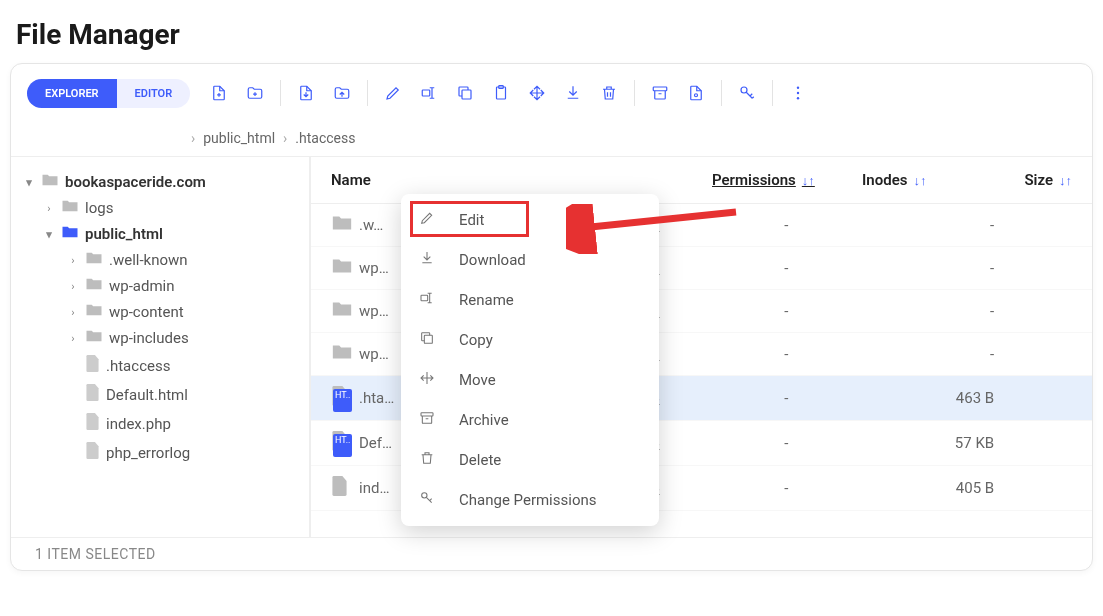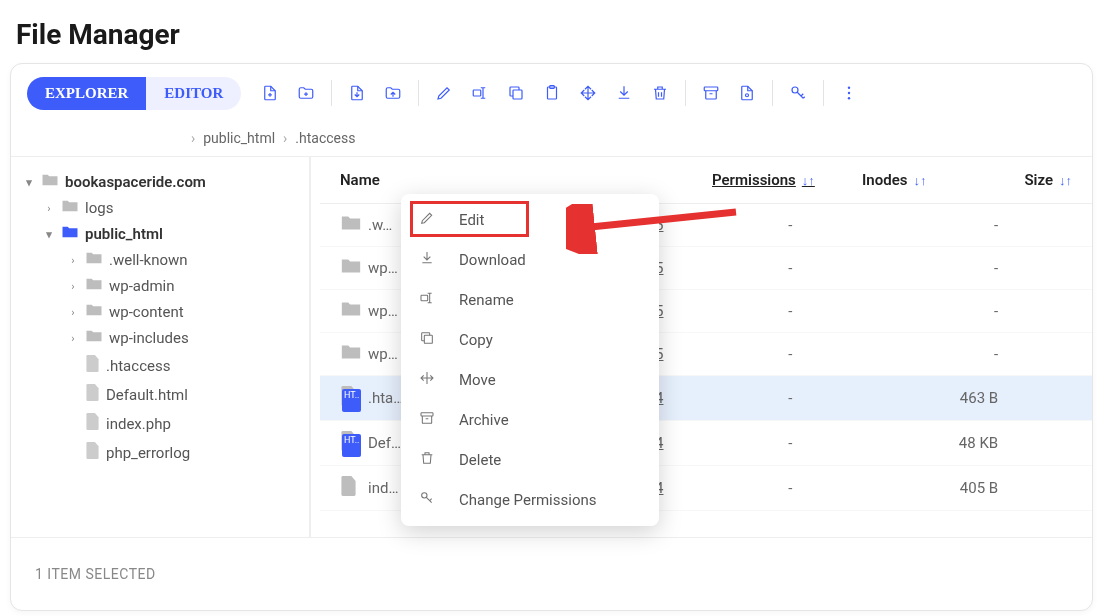--- a/index.html
+++ b/index.html
@@ -1,53 +1,53 @@
 <!DOCTYPE html>
 <html><head>
 <meta charset="utf-8">
 <style>
 * { box-sizing: border-box; margin: 0; padding: 0; }
 body { font-family: -apple-system, BlinkMacSystemFont, "Segoe UI", Roboto, sans-serif; background: #fff; color: #333; width: 1103px; height: 616px; overflow: hidden; position: relative; }
 .page-title { font-size: 28px; font-weight: 700; color: #1a1a1a; padding: 18px 16px 12px; }
 .card { margin: 0 10px; border: 1px solid #e5e5e5; border-radius: 12px; background: #fff; box-shadow: 0 2px 6px rgba(0,0,0,0.04); position: relative; }
 .topbar { display: flex; align-items: center; padding: 12px 16px 10px; gap: 2px; }
 .tab-group { display: flex; background: #eef0ff; border-radius: 22px; overflow: hidden; margin-right: 10px; }
-.tab { padding: 8px 18px; font-size: 15px; font-weight: 600; cursor: pointer; font-family: Liberation Serif, serif; }
+.tab { padding: 8px 18px; font-size: 11px; font-weight: 600; cursor: pointer; }
 .tab-active { background: #3e5cfa; color: #fff; }
 .tab-inactive { color: #3e5cfa; }
 .toolbar-btn { width: 34px; height: 34px; display: flex; align-items: center; justify-content: center; color: #3e5cfa; cursor: pointer; border-radius: 6px; }
 .toolbar-btn svg { width: 18px; height: 18px; }
 .sep { width: 1px; height: 26px; background: #e3e3e3; margin: 0 6px; }
 .breadcrumb { display: flex; align-items: center; gap: 8px; padding: 10px 10px 10px 180px; color: #777; font-size: 14px; border-bottom: 1px solid #eee; }
 .breadcrumb .crumb { color: #666; }
 .breadcrumb .chev { color: #aaa; }
 .body { display: flex; height: 380px; }
 .sidebar { width: 300px; border-right: 2px solid #eee; padding: 12px 6px; overflow: hidden; }
 .tree-item { display: flex; align-items: center; gap: 6px; padding: 4px 6px; color: #555; font-size: 15px; white-space: nowrap; cursor: pointer; }
 .tree-item .exp { width: 12px; color: #888; font-size: 11px; text-align: center; }
 .tree-item .fold { color: #bdbdbd; }
 .tree-item.active .fold { color: #3e5cfa; }
 .tree-item.active { color: #333; font-weight: 600; }
 .tree-item.root { font-weight: 600; color: #333; }
 .indent1 { padding-left: 26px; }
 .indent2 { padding-left: 50px; }
 .file-ic { color: #ccc; }
-.main { flex: 1; position: relative; overflow: hidden; padding-left: 9px; }
+.main { flex: 1; position: relative; overflow: hidden; }
 .table-head { display: flex; padding: 14px 20px; color: #222; font-weight: 600; font-size: 15px; border-bottom: 1px solid #eee; }
 .col-name { flex: 1.2; }
 .col-date { width: 180px; color: #888; font-weight: 400; }
 .col-perm { width: 150px; display:flex; align-items:center; gap:6px;text-decoration:underline; }
 .col-inode { width: 130px; display:flex; align-items:center; gap:6px; }
 .col-size { width: 80px; text-align: right; display:flex; align-items:center; gap:6px; justify-content:flex-end;}
 .sort-ic { color: #3e5cfa; font-size: 13px; }
 .row { display: flex; align-items: center; padding: 10px 20px; color: #666; font-size: 15px; border-bottom: 1px solid #f7f7f7; }
 .row.selected { background: #e6effc; }
 .row .icon { width: 24px; margin-right: 4px; color: #bdbdbd; }
 .html-ic { font-size: 9px; background:#3e5cfa; color:#fff; padding:1px 2px; border-radius:2px; position:relative; top:3px; }
-.footer { padding: 28px 24px; color: #888; font-size: 14px; letter-spacing: .5px; border-top: 1px solid #eee; }
+.footer { padding: 8px 24px; color: #888; font-size: 14px; letter-spacing: .5px; border-top: 1px solid #eee; }
 
 .ctx { position: absolute; left: 390px; top: 130px; width: 258px; background: #fff; border-radius: 8px; box-shadow: 0 6px 24px rgba(0,0,0,0.18); padding: 6px 0; z-index: 20; }
 .ctx-item { display: flex; align-items: center; gap: 24px; padding: 10px 18px; color: #555; font-size: 15px; cursor: pointer; }
 .ctx-item svg { width: 16px; height: 16px; color: #777; }
 .edit-highlight { position: absolute; left: 399px; top: 137px; width: 119px; height: 36px; border: 3px solid #e63131; z-index: 30; pointer-events: none; }
 .arrow { position: absolute; left: 555px; top: 140px; z-index: 25; pointer-events: none; }
 </style>
 </head>
 <body>
 
@@ -316,21 +316,21 @@
             <span class="col-size">463 B</span>
           </div>
           <div class="row">
             <span class="icon"><span style="position:relative;display:inline-block;width:20px;"><svg width="17" height="20" viewBox="0 0 24 28" fill="#bdbdbd">
                   <path d="M4 0h12l6 7v19a2 2 0 0 1-2 2H4a2 2 0 0 1-2-2V2a2 2 0 0 1 2-2z"></path>
                 </svg><span class="html-ic" style="position:absolute;left:2px;bottom:-2px;">HT..</span></span></span>
             <span class="col-name" style="flex:0.55">Def…</span>
             <span class="col-date">05/04/2023 01:43 PM</span>
             <span class="col-perm">644</span>
             <span class="col-inode">-</span>
-            <span class="col-size">48 KB</span>
+            <span class="col-size">57 KB</span>
           </div>
           <div class="row">
             <span class="icon"><svg width="17" height="20" viewBox="0 0 24 28" fill="#bdbdbd">
                 <path d="M4 0h12l6 7v19a2 2 0 0 1-2 2H4a2 2 0 0 1-2-2V2a2 2 0 0 1 2-2z"></path>
               </svg></span>
             <span class="col-name" style="flex:0.55">ind…</span>
             <span class="col-date">05/04/2023 01:43 PM</span>
             <span class="col-perm">644</span>
             <span class="col-inode">-</span>
             <span class="col-size">405 B</span>

